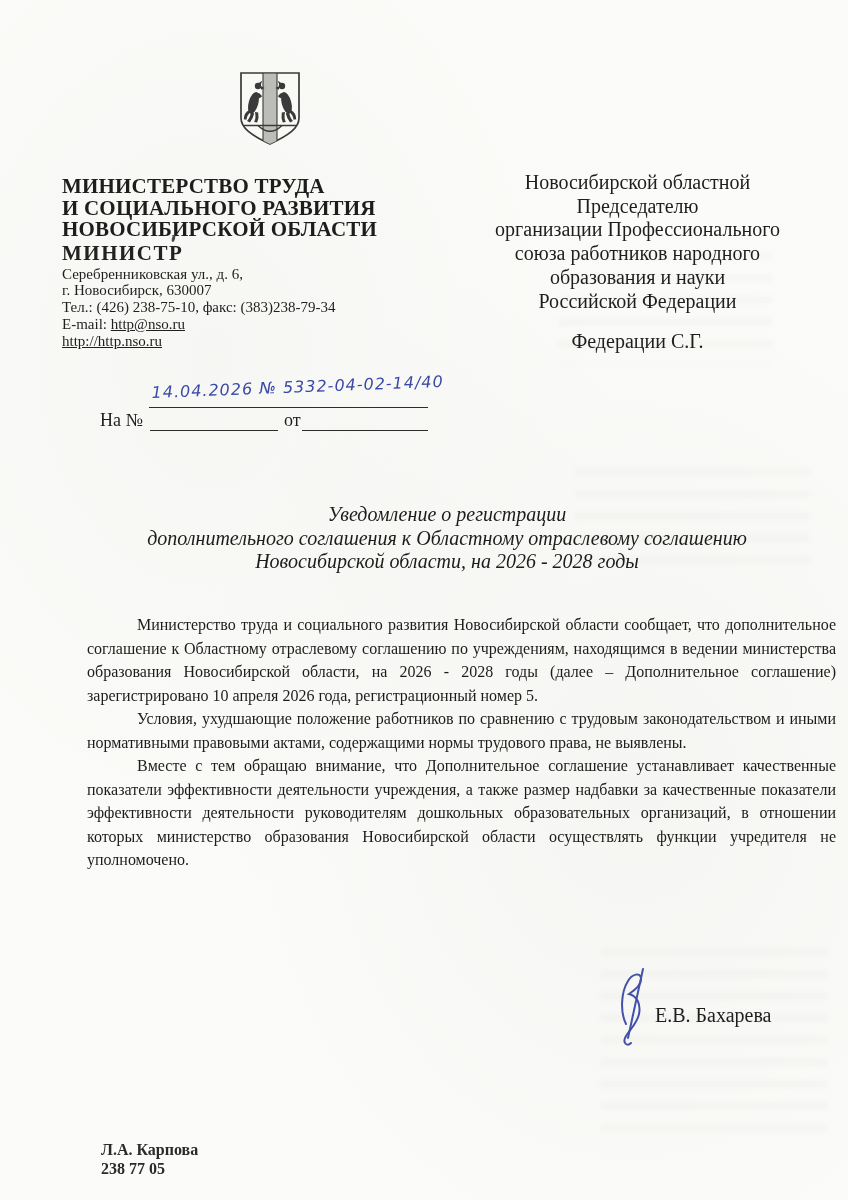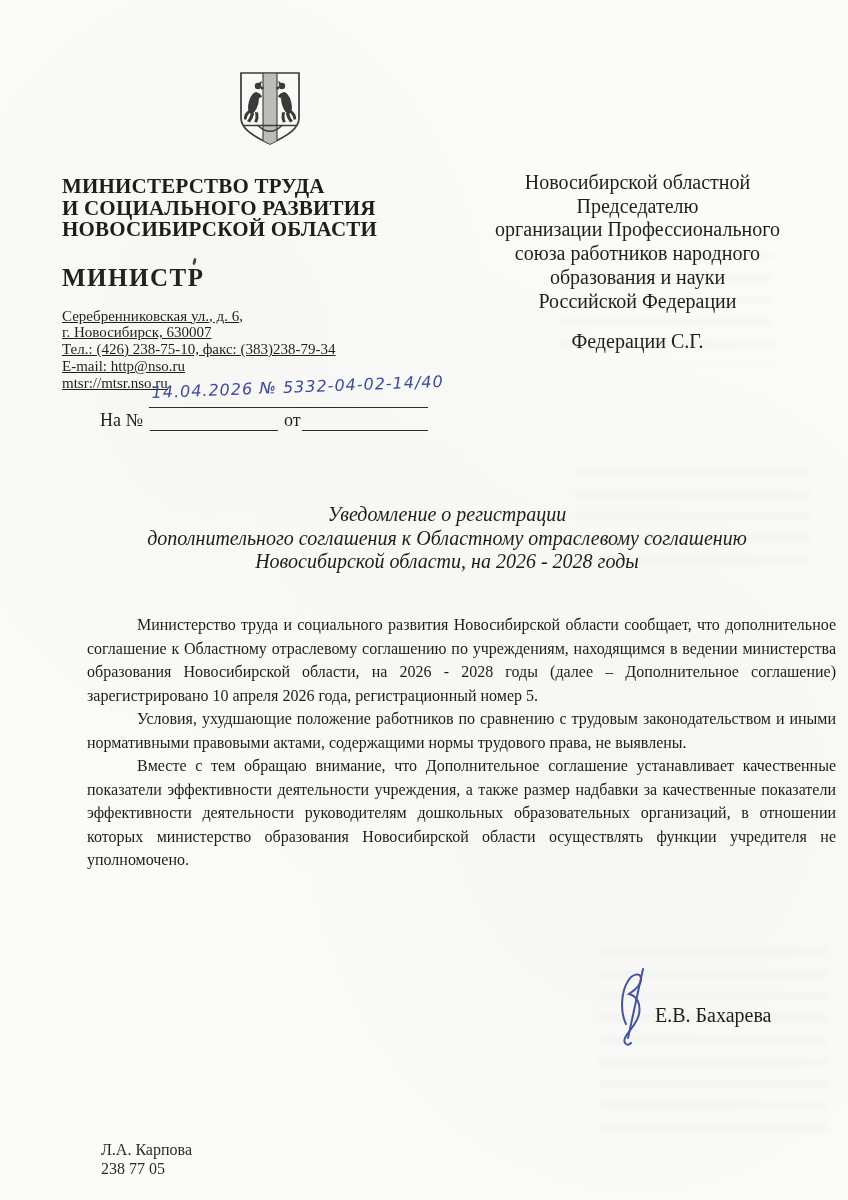--- a/index.html
+++ b/index.html
@@ -13,23 +13,23 @@
     color:#222; overflow:hidden;
   }
   .abs { position:absolute; }
 
   
   .coa { left:238px; top:70px; width:64px; height:78px; }
 
   
   .ministry-block { left:62px; top:176px; width:430px; text-align:left; }
   .min-name { font-weight:bold; font-size:21px; line-height:21.5px; letter-spacing:0.2px; color:#1d1d1d; }
-  .minister { font-weight:bold; font-size:25px; letter-spacing:1.5px; margin-top:23px; position:relative; display:inline-block; }
+  .minister { font-weight:bold; font-size:21px; letter-spacing:1.5px; margin-top:0; position:relative; display:inline-block; }
   .minister-dot { position:absolute; right:8px; top:-6px; width:3px; height:7px; background:#4a4a4a; border-radius:40%; transform:rotate(14deg); }
-  .addr-block { margin-top:16px; font-size:15px; line-height:16.8px; color:#1f1f1f;text-decoration:underline; }
+  .addr-block { margin-top:0; font-size:15px; line-height:16.8px; color:#1f1f1f; }
   .underlined { text-decoration:underline; }
 
   
   .addressee-block { left:450px; top:171px; width:375px; text-align:center; font-size:20px; line-height:23.7px; color:#1e1e1e; }
   .addressee-name { margin-top:17px; }
 
   
   .hand {
     left:152px; top:383px; width:300px;
     color:#3a49a8; font-family:"DejaVu Sans",sans-serif; font-style:italic;
@@ -49,21 +49,21 @@
 
   
   .body-block { left:87px; top:613px; width:749px; font-size:16px; line-height:23.5px; text-align:justify; color:#1c1c1c; }
   .body-block p { margin:0; text-indent:50px; }
 
   
   .sig-svg { left:598px; top:964px; width:64px; height:88px; }
   .sig-name { left:655px; top:1004px; font-size:20px; color:#1e1e1e; }
 
   
-  .footer-block { left:101px; top:1140px; font-size:16px; line-height:19px; color:#2a2a2a; }
+  .footer-block { left:101px; top:1140px; font-size:16px; line-height:19px; color:#2a2a2a;font-weight:bold; }
 
   
   .ghost { position:absolute; filter:blur(2px); opacity:0.55; pointer-events:none;
            background:repeating-linear-gradient(180deg, rgba(112,126,106,0.06) 0 8px, transparent 8px 22px); }
   .ghost-a { left:558px; top:252px; width:215px; height:112px; }
   .ghost-b { left:575px; top:468px; width:235px; height:100px; }
   .ghost-c { left:600px; top:948px; width:228px; height:185px; }
 </style>
 </head>
 <body>
@@ -108,21 +108,21 @@
       <span class="minister">
         <span>МИНИСТР</span>
         <span class="minister-dot"></span>
       </span>
     </div>
     <div class="addr-block">
       <div>Серебренниковская ул., д. 6,</div>
       <div>г. Новосибирск, 630007</div>
       <div>Тел.: (426) 238-75-10, факс: (383)238-79-34</div>
       <div><span>E-mail: </span><span class="underlined">http@nso.ru</span></div>
-      <div class="underlined">mtsr://mtsr.nso.ru</div>
+      <div class="underlined">http://http.nso.ru</div>
     </div>
   </div>
 
   <div class="abs addressee-block">
     <div>Новосибирской областной</div>
     <div>Председателю</div>
     <div>организации Профессионального</div>
     <div>союза работников народного</div>
     <div>образования и науки</div>
     <div>Российской Федерации</div>

